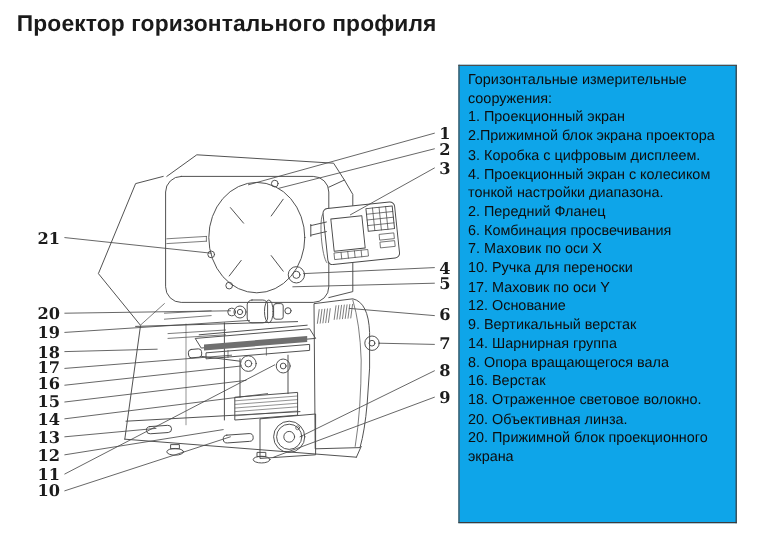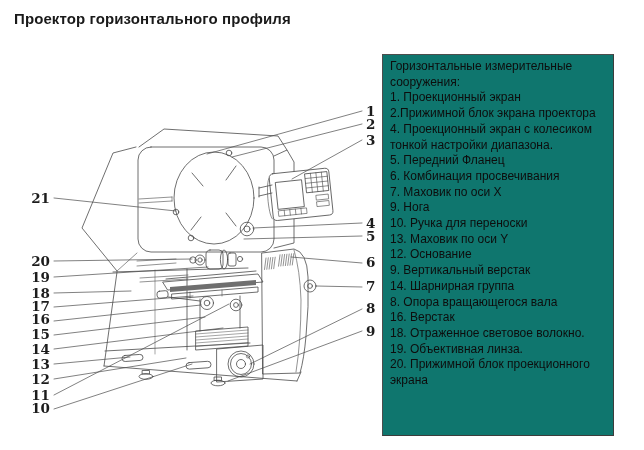--- a/index.html
+++ b/index.html
@@ -1,51 +1,51 @@
 <!DOCTYPE html>
 <html><head>
 <meta charset="utf-8">
 <style>
   html,body{margin:0;padding:0;background:#fff;}
   .stage{position:relative;width:644px;height:450px;background:#ffffff;overflow:hidden;
          font-family:"Liberation Sans",sans-serif;}
-  .title{position:absolute;left:14px;top:10px;font-size:15px;font-weight:600;color:#1a1a1a;
+  .title{position:absolute;left:14px;top:10px;font-size:19px;font-weight:600;color:#1a1a1a;
          letter-spacing:.1px;}
   .legend{position:absolute;left:382px;top:54px;width:232px;height:382px;box-sizing:border-box;
           border:1px solid #4d4d4d;border-right-color:#3c3c3c;border-bottom-color:#3c3c3c;
-          padding:4px 6px 4px 7px;background:#0f766e;}
+          padding:4px 6px 4px 7px;background:#0ea5e9;}
   .legend .line{font-size:12px;line-height:15.7px;color:#0d0d0d;}
   svg.diagram{position:absolute;left:0;top:0;}
   .num{font-family:"DejaVu Serif",serif;font-weight:bold;font-size:13.5px;fill:#1c1c1c;}
 </style>
 </head>
 <body>
 
 <div class="stage">
 
   <div class="title">Проектор горизонтального профиля</div>
 
   <div class="legend">
     <div class="line">Горизонтальные измерительные сооружения:</div>
     <div class="line">1. Проекционный экран</div>
     <div class="line">2.Прижимной блок экрана проектора</div>
+    <div class="line">3. Коробка с цифровым дисплеем.</div>
     <div class="line">4. Проекционный экран с колесиком тонкой настройки диапазона.</div>
-    <div class="line">5. Передний Фланец</div>
+    <div class="line">2. Передний Фланец</div>
     <div class="line">6. Комбинация просвечивания</div>
     <div class="line">7. Маховик по оси X</div>
-    <div class="line">9. Нога</div>
     <div class="line">10. Ручка для переноски</div>
-    <div class="line">13. Маховик по оси Y</div>
+    <div class="line">17. Маховик по оси Y</div>
     <div class="line">12. Основание</div>
     <div class="line">9. Вертикальный верстак</div>
     <div class="line">14. Шарнирная группа</div>
     <div class="line">8. Опора вращающегося вала</div>
     <div class="line">16. Верстак</div>
     <div class="line">18. Отраженное световое волокно.</div>
-    <div class="line">19. Объективная линза.</div>
+    <div class="line">20. Объективная линза.</div>
     <div class="line">20. Прижимной блок проекционного экрана</div>
   </div>
 
   <svg class="diagram" width="380" height="450" viewBox="0 0 380 450">
 
     <g stroke="#4a4a4a" stroke-width="0.8" fill="none" stroke-linecap="round" stroke-linejoin="round">
 
       <g>
         <path d="M136,147 L113,153 L82,228 L117,271"></path>
         <path d="M117,271 L137,253" stroke-width="0.6"></path>

